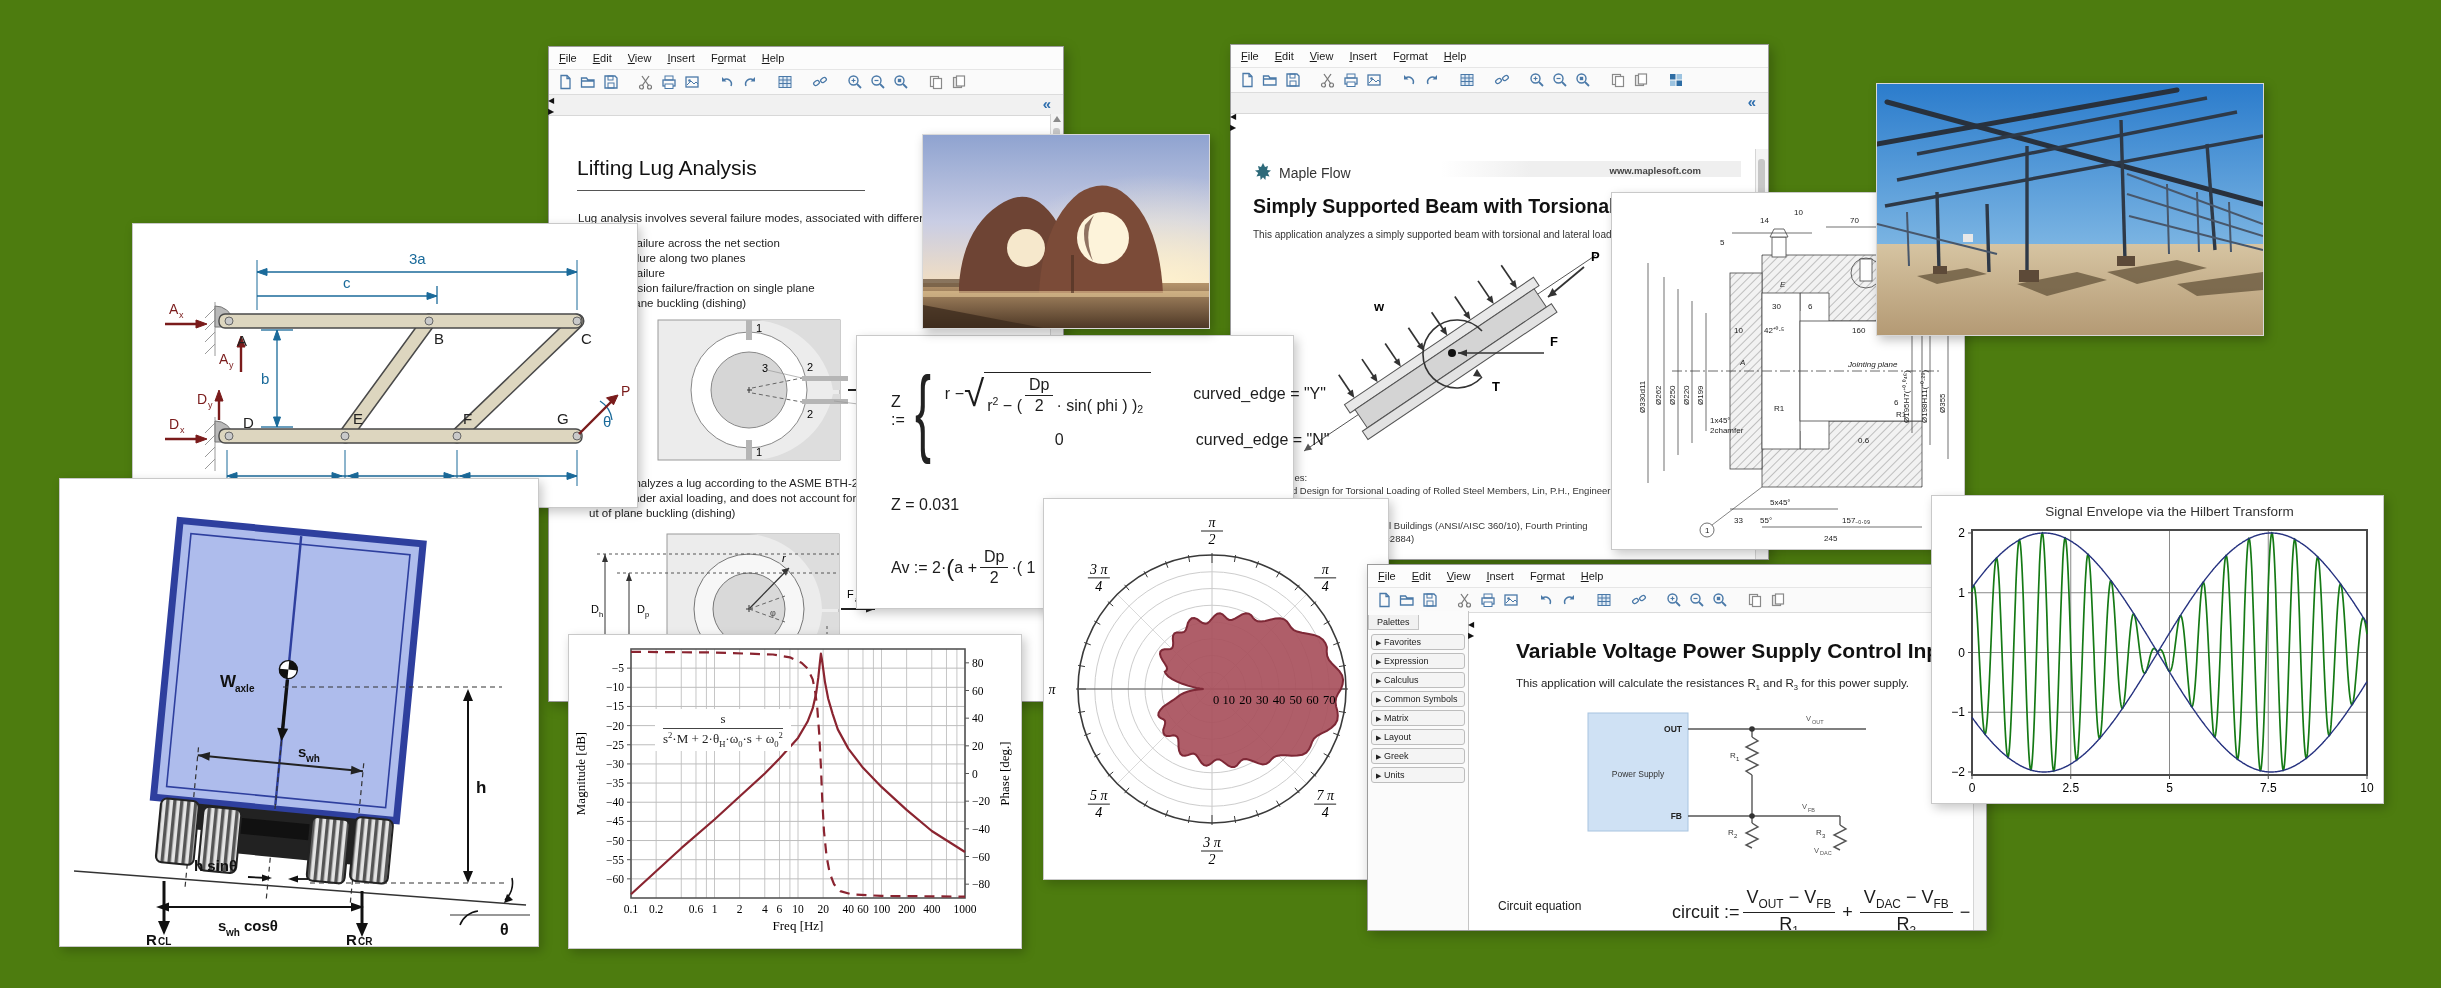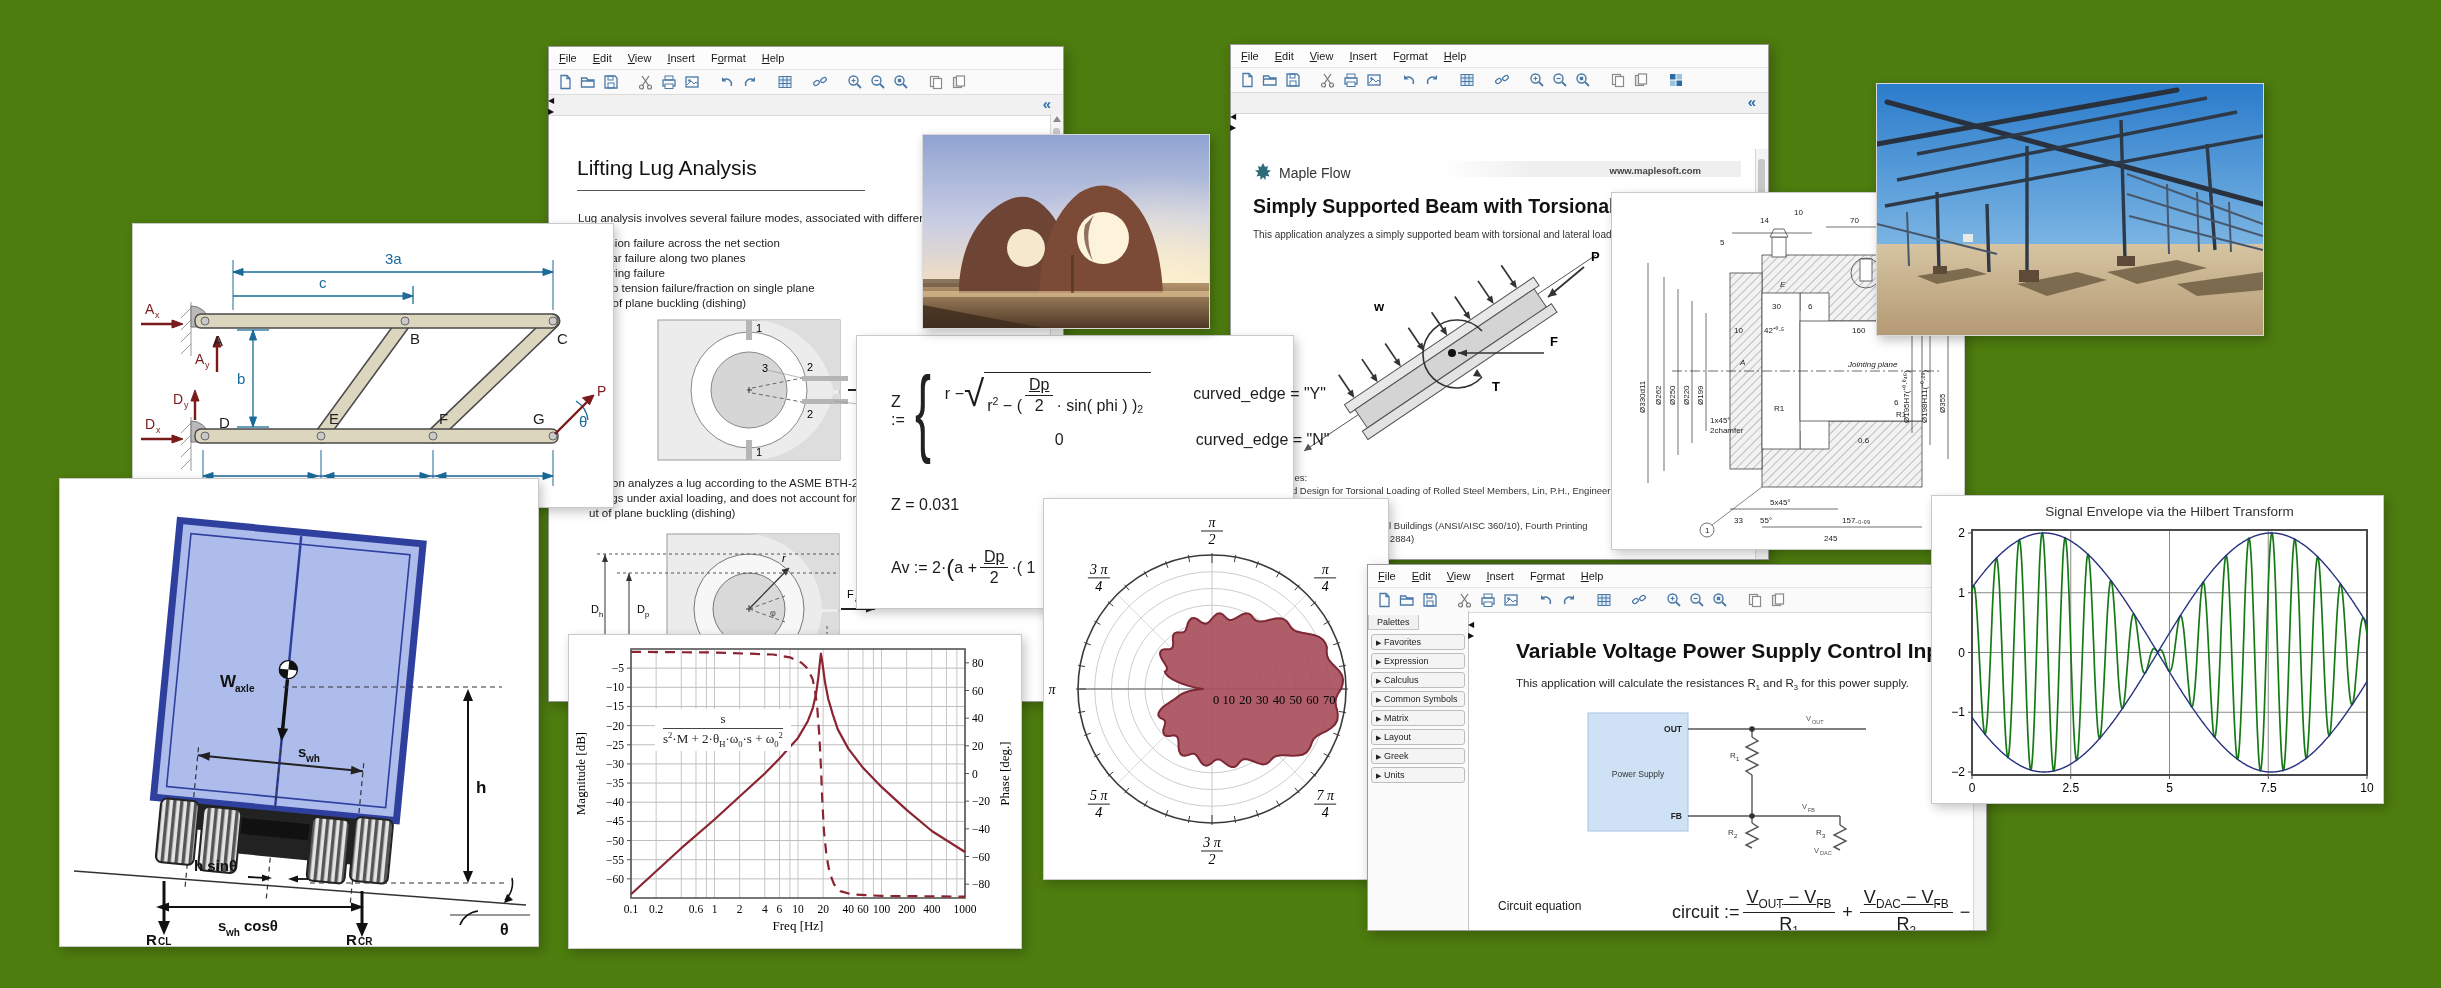--- a/index.html
+++ b/index.html
@@ -19,21 +19,21 @@
   .chev{position:absolute;right:12px;top:0px;color:#2f6fae;font-size:15px;font-weight:bold;}
   .edgehandles{position:absolute;left:-1px;width:9px;font-size:8px;line-height:11px;color:#111;}
   .scroll-v{position:absolute;width:12px;background:#f4f4f4;border-left:1px solid #d5d5d5;}
   .scroll-thumb{position:absolute;left:2px;width:7px;background:#c7c7c7;border-radius:3px;}
   .scroll-up{position:absolute;left:2px;top:2px;width:0;height:0;border-left:4px solid transparent;border-right:4px solid transparent;border-bottom:6px solid #8a8a8a;}
   .tabstrip{height:18px;background:#ececec;border-bottom:1px solid #cfcfcf;display:flex;align-items:flex-end;padding-left:8px;}
   .tab{display:inline-flex;align-items:center;gap:4px;background:#f8fbfd;border:1px solid #8fb0cd;border-bottom:none;
        padding:1px 7px;font-size:9px;color:#223a52;}
   .math{font-size:16px;color:#1c1c1c;}
   .fr{display:inline-flex;flex-direction:column;text-align:center;vertical-align:middle;margin:0 3px;}
-  .fr .n{padding:0 4px 1px;border-bottom:1.4px solid #222;text-decoration:underline;}
+  .fr .n{padding:0 4px 1px;border-bottom:1.4px solid #222;}
   .fr .d{padding:1px 4px 0;}
   .sqrt{display:inline-flex;align-items:stretch;}
   .sqrt .rad{font-size:230%;line-height:.8;align-self:center;font-weight:100;}
   .sqrt .bar{border-top:1.6px solid #222;padding:3px 8px 0 3px;display:inline-flex;align-items:flex-end;}
   .brace{font-size:96px;font-weight:100;transform:scaleX(.5);line-height:.85;color:#222;margin:0 -6px 0 2px;}
   .pwrows{display:inline-flex;flex-direction:column;gap:16px;margin-left:12px;}
   .pwrow{display:flex;align-items:center;}
   .cond{margin-left:42px;white-space:nowrap;}
   sub{font-size:66%;} sup{font-size:66%;}
   .bigpar{font-size:150%;font-weight:100;vertical-align:middle;}
@@ -435,21 +435,21 @@
         <div>Specification for Structural Steel Buildings (ANSI/AISC 360/10), Fourth Printing</div>
         <div>(www.aisc.org/content.aspx?id=2884)</div>
       </div>
 
     </div>
     <div class="scroll-v" style="top:104px;right:0;bottom:0;">
       <div class="scroll-thumb" style="top:10px;height:64px;"></div>
     </div>
   </div>
 
-  <div class="card" style="left:132px;top:223px;width:480px;height:283px;">
+  <div class="card" style="left:132px;top:223px;width:480px;height:283px;padding-left:24px;">
     <svg width="480" height="283" viewBox="0 0 480 283">
       <g stroke="#9a9a9a" stroke-width="1">
         <line x1="58" y1="78" x2="58" y2="132"></line>
           <line x1="58" y1="193" x2="58" y2="247"></line>
         <line x1="58" y1="84" x2="48" y2="94"></line>
           <line x1="58" y1="96" x2="48" y2="106"></line>
           <line x1="58" y1="108" x2="48" y2="118"></line>
           <line x1="58" y1="120" x2="48" y2="130"></line>
         <line x1="58" y1="199" x2="48" y2="209"></line>
           <line x1="58" y1="211" x2="48" y2="221"></line>

